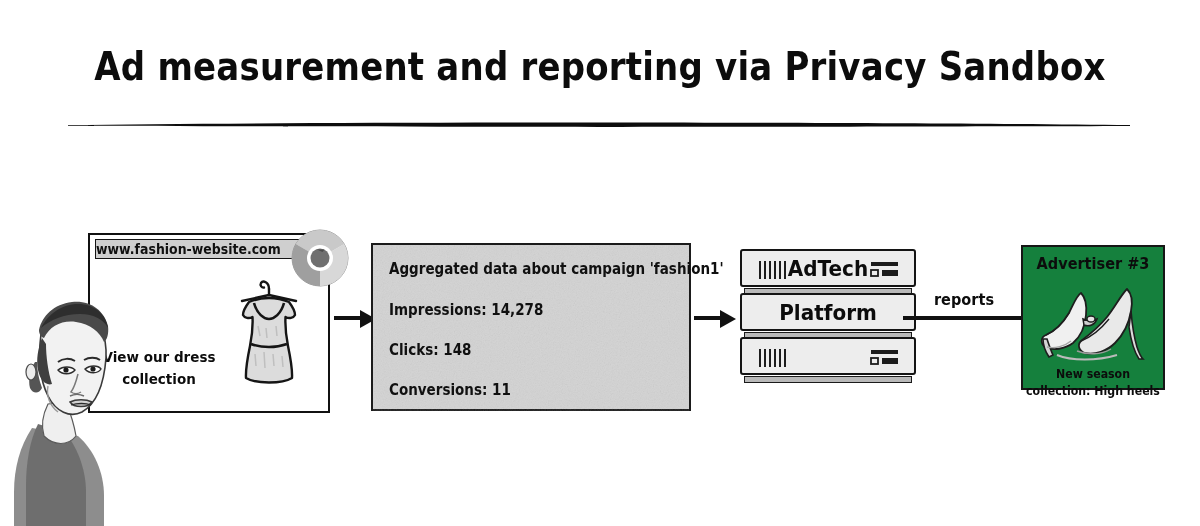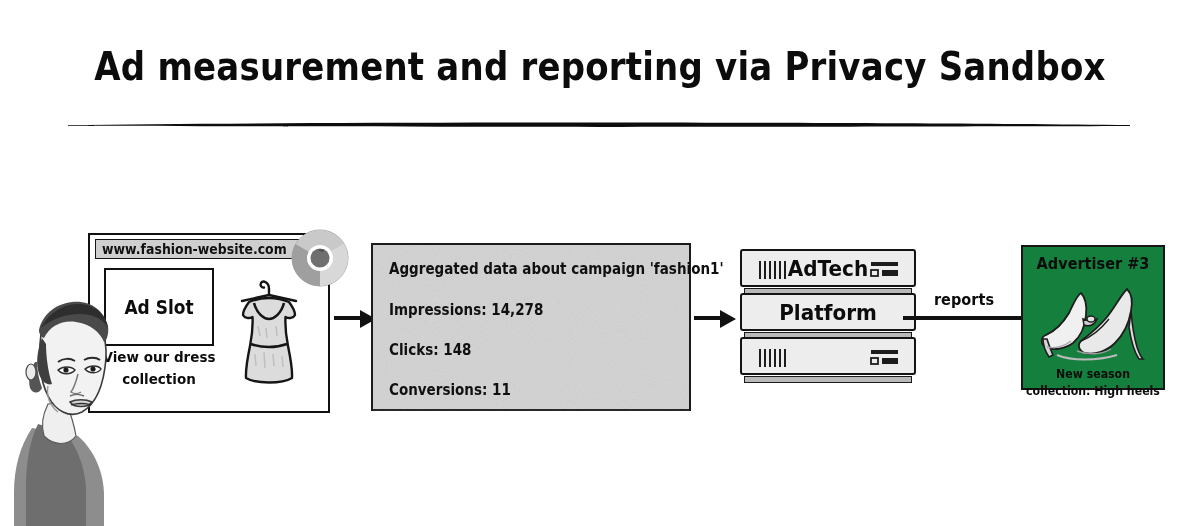--- a/index.html
+++ b/index.html
@@ -64,21 +64,20 @@
     position: absolute;
     left: 5px;
     top: 4px;
     width: 205px;
     height: 20px;
     background: #cfcfcf;
     border: 1.5px solid #141414;
     box-sizing: border-box;
     display: flex;
     align-items: center;
-    padding-left: 6px;
   }
   #urlbar-text {
     font-size: 12.5px;
     font-weight: 700;
     color: #101010;
     white-space: nowrap;
     transform: scaleY(1.1);
   }
   #adslot {
     position: absolute;
@@ -326,23 +325,20 @@
   <path d="M0,3.1 C120,1.4 300,0.6 531,0.4 C760,0.6 940,1.5 1062,3.0 L1062,3.9 C940,4.3 760,4.8 531,4.9 C300,4.8 120,4.2 0,3.8 Z" fill="#0d0d0d"></path>
 </svg>
 
 <div id="browser-shadow"></div>
 <div id="browser">
 
   <div id="urlbar">
     <span id="urlbar-text">www.fashion-website.com</span>
   </div>
 
-  <div id="adslot">
-    <span id="adslot-text">Ad Slot</span>
-  </div>
 
   <div id="site-caption">View our dress collection</div>
 </div>
 
 <svg id="dress" viewBox="0 0 94 126">
   <g fill="none" stroke="#151515" stroke-width="2.4" stroke-linecap="round" stroke-linejoin="round">
     <path d="M47 23 C47 16 41 14 39 17 C37.5 19.5 40 22 42 21.5"></path>
     <path d="M47 23 L47 29"></path>
     <path d="M20 35 L47 29 L74 35"></path>
   </g>

